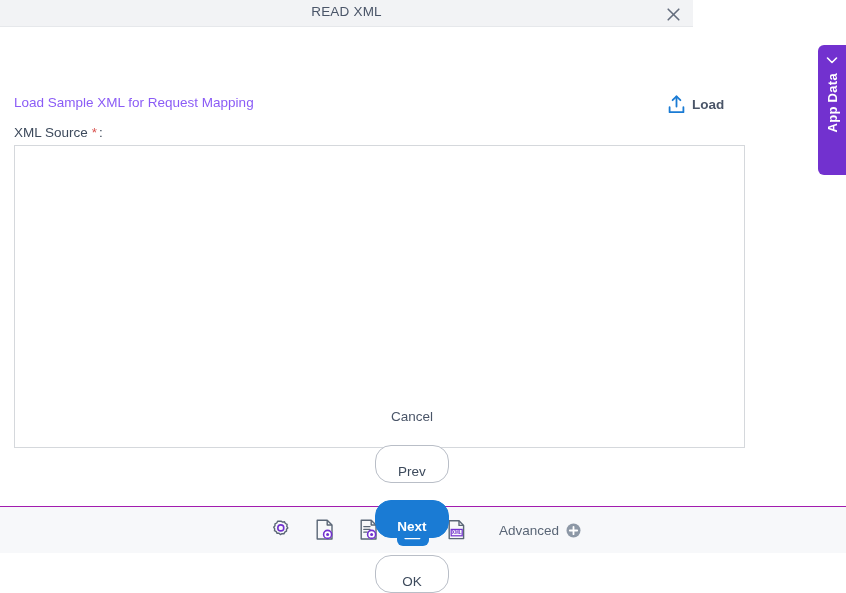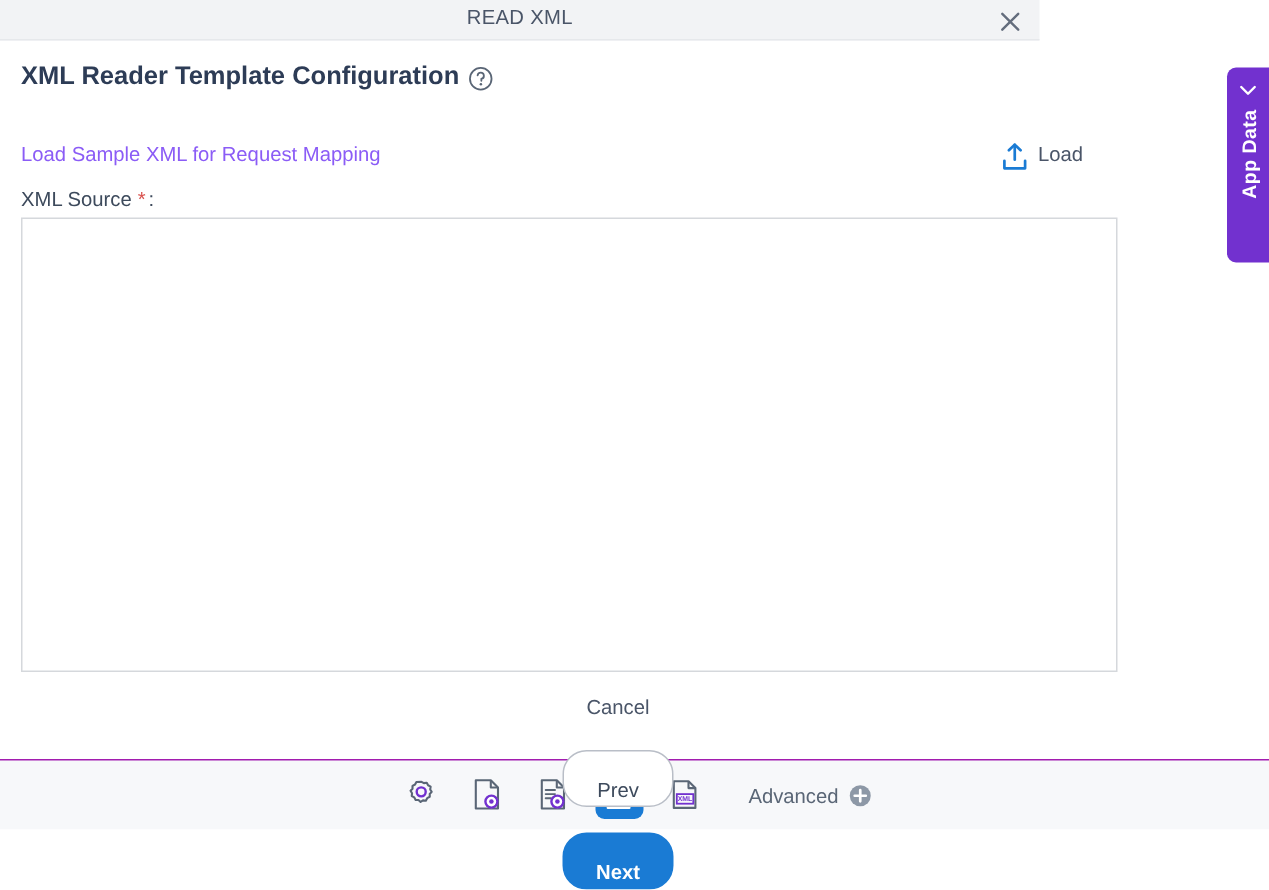--- a/index.html
+++ b/index.html
@@ -70,23 +70,24 @@
   .section-label {
     position: absolute;
     left: 14px; top: 95px;
     font-size: 13.5px;
     color: #8b5cf6;
   }
   .load-btn {
     position: absolute;
     left: 668px; top: 95px;
     display: flex;
-    align-items: flex-start;
+    align-items: center;
     gap: 7px;
     cursor: pointer;
+    font-weight: bold;
   }
   .load-icon { width: 17px; height: 19px; display: block; }
   .load-label { font-size: 13.5px; color: #4a5568; }
 
   
   .field-label {
     position: absolute;
     left: 14px; top: 125px;
     font-size: 13.5px;
     color: #3d4a5c;
@@ -216,30 +217,20 @@
 
   <div class="titlebar">
     <div class="titlebar-title">READ XML</div>
     <div class="close-btn">
       <svg width="15" height="15" viewBox="0 0 15 15" aria-hidden="true">
         <path d="M2.2 2.2 L12.8 12.8 M12.8 2.2 L2.2 12.8" stroke="#646d7d" stroke-width="1.6" stroke-linecap="round"></path>
       </svg>
     </div>
   </div>
 
-  <div class="page-heading">
-    <div class="page-title">XML Reader Template Configuration</div>
-    <span class="help-icon">
-      <svg width="17" height="17" viewBox="0 0 17 17" aria-hidden="true">
-        <circle cx="8.5" cy="8.5" r="7.2" fill="none" stroke="#5a6676" stroke-width="1.2"></circle>
-        <path d="M6.4 6.3a2.1 2.1 0 1 1 2.5 2.3v1.3" fill="none" stroke="#5a6676" stroke-width="1.2" stroke-linecap="round"></path>
-        <circle cx="8.6" cy="12.2" r="0.85" fill="#5a6676"></circle>
-      </svg>
-    </span>
-  </div>
 
   <div class="section-label">Load Sample XML for Request Mapping</div>
 
   <div class="load-btn">
     <span class="load-icon">
       <svg width="17" height="19" viewBox="0 0 17 19" aria-hidden="true">
         <path d="M8.5 1.5 L8.5 11.5" stroke="#1a7bd4" stroke-width="1.8" stroke-linecap="round"></path>
         <path d="M4.6 5.2 L8.5 1.4 L12.4 5.2" fill="none" stroke="#1a7bd4" stroke-width="1.8" stroke-linecap="round" stroke-linejoin="round"></path>
         <path d="M1.6 12.2 L1.6 17.2 L15.4 17.2 L15.4 12.2" fill="none" stroke="#1a7bd4" stroke-width="1.8" stroke-linecap="round" stroke-linejoin="round"></path>
       </svg>
@@ -320,15 +311,16 @@
           <path d="M7.5 3.8 L7.5 11.2 M3.8 7.5 L11.2 7.5" stroke="#ffffff" stroke-width="1.8" stroke-linecap="round"></path>
         </svg>
       </span>
     </div>
   </div>
 
   <div class="footer-buttons">
     <button class="btn-link">Cancel</button>
     <button class="btn-pill">Prev</button>
     <button class="btn-pill primary">Next</button>
+    <button class="btn-pill">OK</button>
   </div>
 
 </div>
 
 </body></html>

